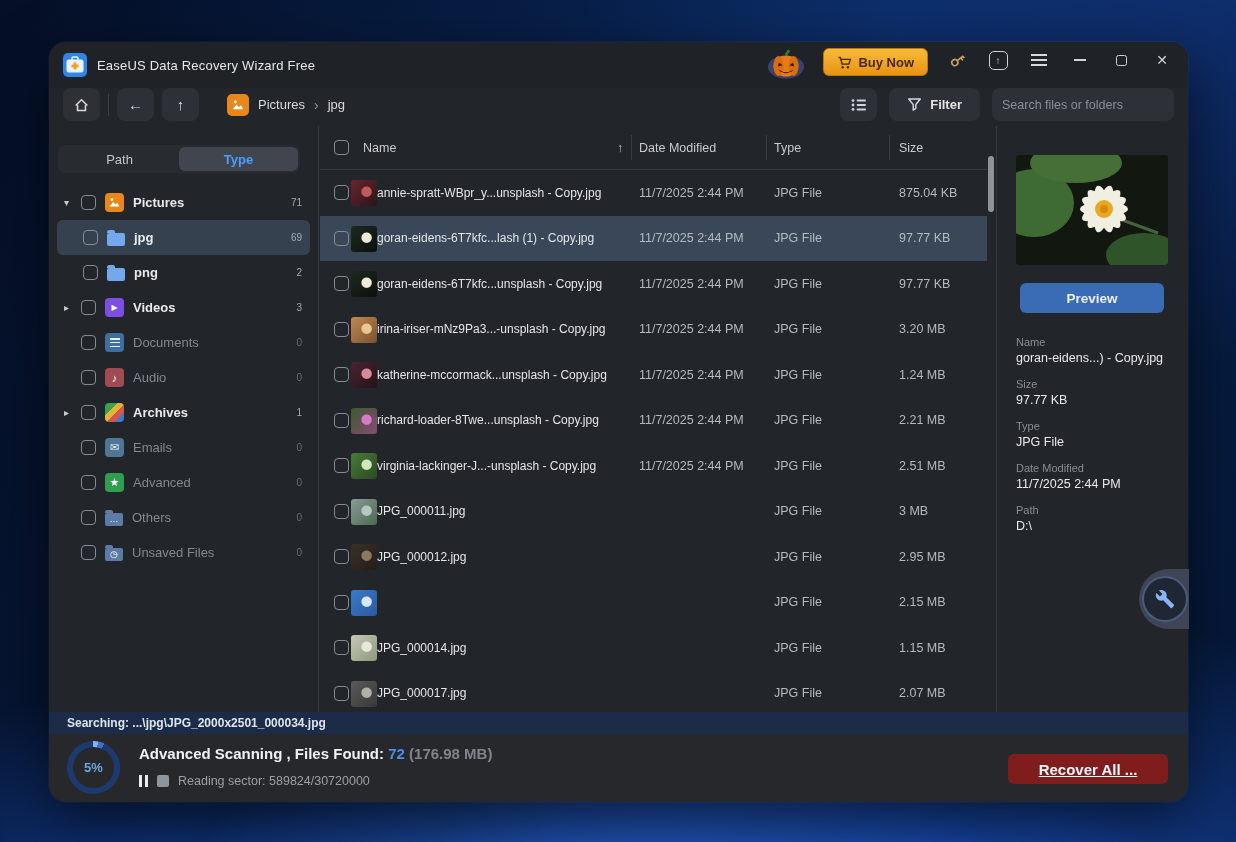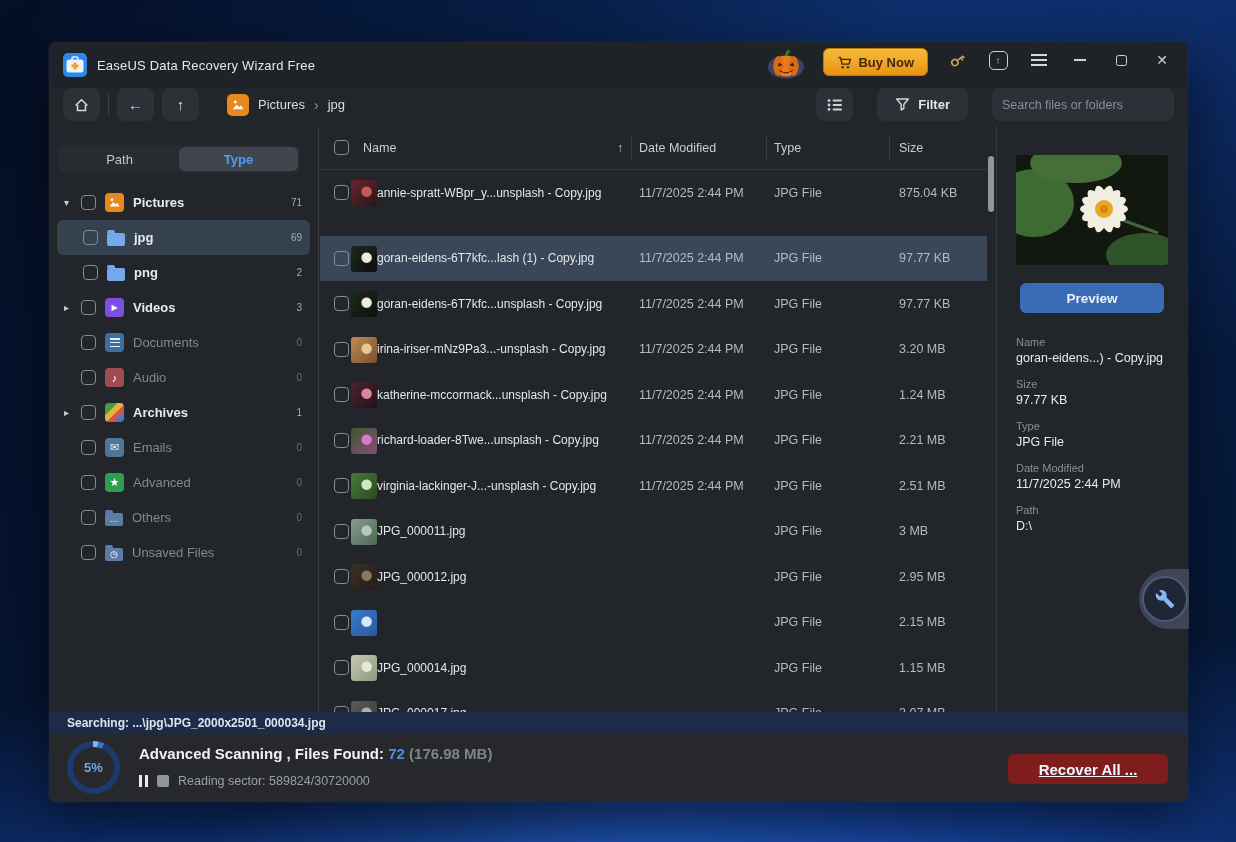--- a/index.html
+++ b/index.html
@@ -9,21 +9,21 @@
     background:
       radial-gradient(750px 420px at 48% 112%, rgba(45,110,235,.95), transparent 58%),
       radial-gradient(900px 520px at 78% 108%, rgba(28,86,205,.85), transparent 60%),
       radial-gradient(600px 320px at 12% 105%, rgba(25,80,190,.55), transparent 60%),
       radial-gradient(1100px 650px at 102% -5%, rgba(22,62,150,.55), transparent 62%),
       linear-gradient(105deg, #050f26 0%, #071d44 35%, #0a2a5e 62%, #051634 100%);
   }
 
   
   .window { position:absolute; left:49px; top:42px; width:1139px; height:760px; }
-  .win-clip { position:absolute; inset:0; background:#22252a; border-radius:7px; overflow:hidden;
+  .win-clip { position:absolute; inset:0; background:#22252a; border-radius:17px; overflow:hidden;
               box-shadow:0 22px 60px rgba(0,0,0,.6), 0 0 0 1px rgba(255,255,255,.04); }
 
   
   .titlebar { position:absolute; left:0; top:0; right:0; height:46px; background:#1f2226;
               display:flex; align-items:center; padding:0 14px; }
   .app-logo { width:24px; height:24px; margin-right:10px; flex:none; }
   .app-title { font-size:13px; color:#e6e8ea; letter-spacing:.2px; }
   .tb-right { margin-left:auto; display:flex; align-items:flex-start; gap:17px; }
   .pumpkin { width:40px; height:34px; }
   .buy-now { display:flex; align-items:center; gap:6px; height:28px; padding:0 13px;
@@ -41,21 +41,21 @@
 
   
   .toolbar { position:absolute; left:0; top:46px; right:0; height:38px; display:flex; align-items:flex-start; padding:0 14px; }
   .nav-btn { width:37px; height:33px; background:#2d3036; border-radius:8px; display:flex; align-items:center;
              justify-content:center; color:#d8dadc; font-size:15px; cursor:pointer; flex:none; }
   .tb-sep { width:1px; height:22px; background:#3c3f45; margin:6px 8px 0; }
   .crumbs { display:flex; align-items:center; gap:9px; margin-left:28px; height:33px; }
   .crumb-ico { width:22px; height:22px; background:#e8871a; border-radius:5px; display:flex; align-items:center; justify-content:center; }
   .crumb-txt { font-size:13px; color:#d9dbde; cursor:pointer; }
   .crumb-sep { font-size:14px; color:#8f949b; }
-  .toolbar-right { margin-left:auto; display:flex; gap:24px; }
+  .toolbar-right { margin-left:auto; display:flex; gap:12px; }
   .filter-btn { height:33px; padding:0 18px; background:#2d3036; border-radius:8px; display:flex; align-items:center;
                 gap:8px; color:#e2e4e7; font-size:13px; font-weight:600; cursor:pointer; }
   .searchbox { width:182px; height:33px; background:#2d3036; border-radius:8px; display:flex; align-items:center; padding:0 10px; }
   .searchbox input { flex:1; background:transparent; border:none; outline:none; color:#d5d8dc; font-size:12.5px;
                      font-family:"Liberation Sans", sans-serif; }
   .searchbox input::placeholder { color:#8a8f96; }
 
   
   .content { position:absolute; left:0; top:84px; right:0; height:586px; }
 
@@ -93,21 +93,21 @@
 
   
   .ftable { position:absolute; left:271px; top:0; width:667px; bottom:0; }
   .thead { position:absolute; left:0; right:0; top:0; height:44px; border-bottom:1px solid #35383e; }
   .th { position:absolute; top:0; height:44px; display:flex; align-items:center; font-size:12.5px; color:#c9ccd1; }
   .col-line { position:absolute; top:9px; bottom:9px; width:1px; background:#393c42; }
   .sort-arrow { position:absolute; left:297px; top:0; height:44px; display:flex; align-items:center;
                 font-size:12px; color:#c9ccd1; }
   .tbody { position:absolute; left:0; right:0; top:44px; bottom:0; overflow:hidden; }
   .trow { position:relative; height:45.5px; cursor:pointer; }
-  .trow.selected { background:#3a4759;margin-top:20px; }
+  .trow.selected { background:#3a4759; }
   .trow .cb { position:absolute; left:14px; top:15px; }
   .thumb { position:absolute; left:31px; top:10px; width:26px; height:26px; border-radius:3px; }
   .cell { position:absolute; top:0; height:45.5px; display:flex; align-items:center; }
   .c-name { left:57px; font-size:12px; color:#e4e6e9; }
   .c-date { left:319px; font-size:12.5px; color:#b6bac0; }
   .c-type { left:454px; font-size:12.5px; color:#b6bac0; }
   .c-size { left:579px; font-size:12.5px; color:#b6bac0; }
 
   
   .vscroll { position:absolute; left:938px; top:2px; bottom:2px; width:8px; }

